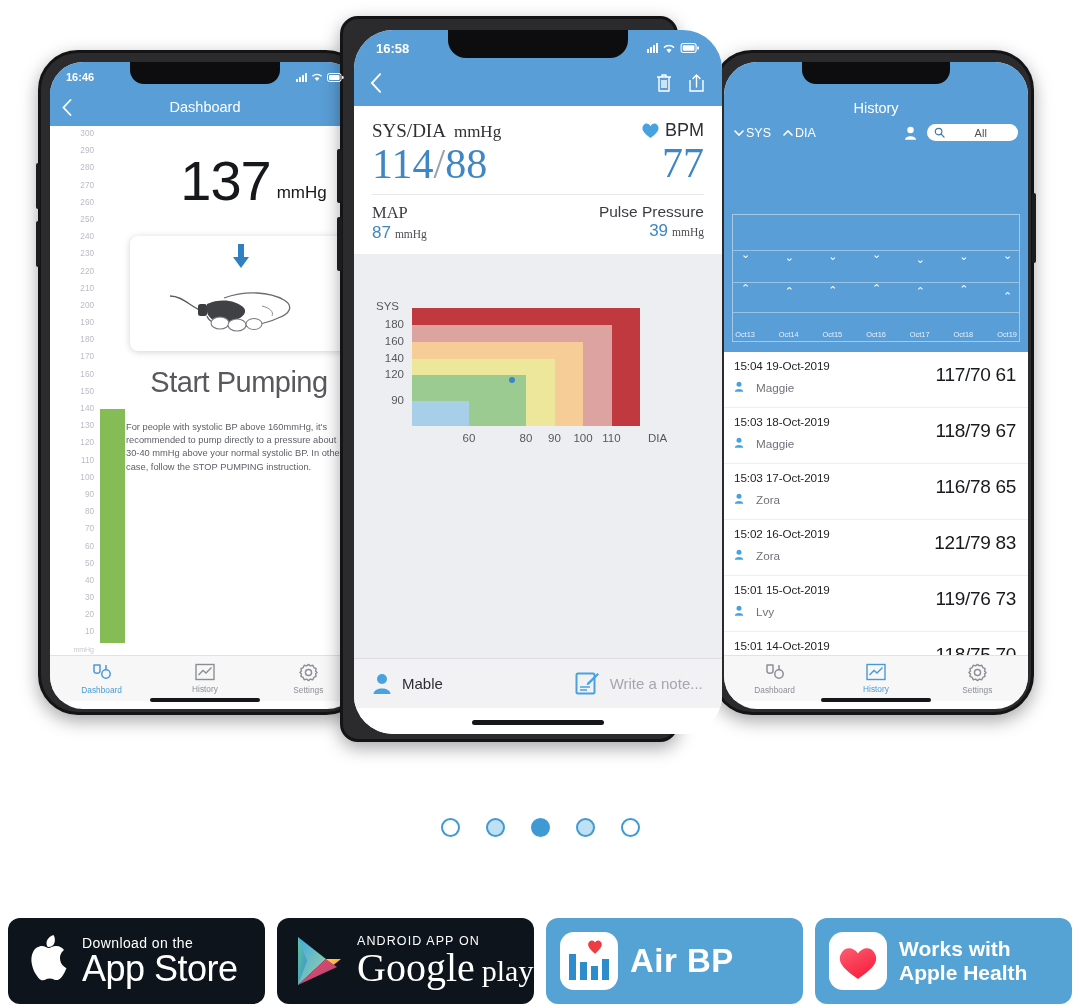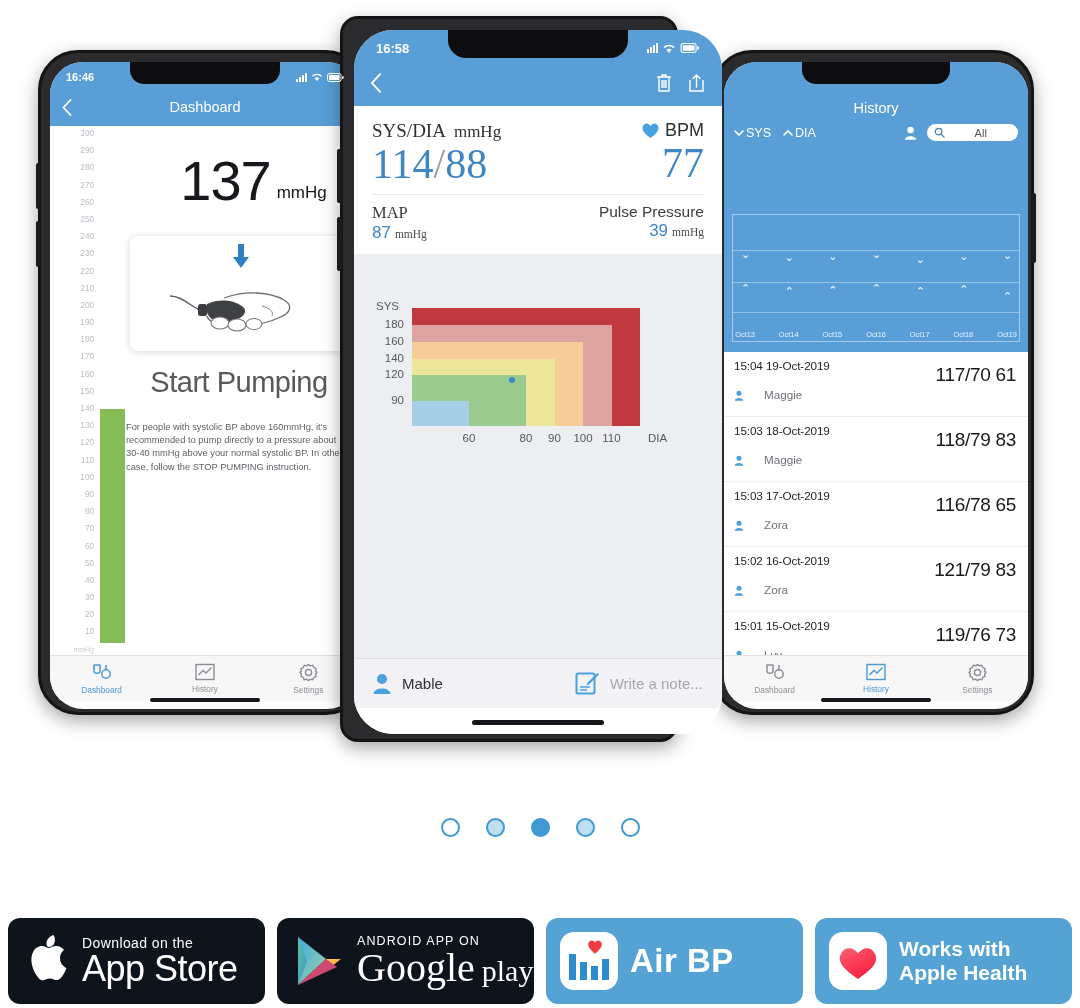--- a/index.html
+++ b/index.html
@@ -178,24 +178,24 @@
     flex:1; height: 17px; background:#fff; border-radius: 9px;
     display:flex; align-items:center; padding: 0 7px; gap: 5px; margin-left: 4px;
   }
   .searchpill .txt { flex:1; text-align:center; color:#4f5258; font-size: 11px; }
   .histchart { position:absolute; left: 8px; right: 8px; top: 152px; height: 128px; border:1px solid rgba(255,255,255,.45); }
   .hgrid { position:absolute; left:0; right:0; height:1px; background: rgba(255,255,255,.38); }
   .hmark { position:absolute; color:#fff; font-size: 11px; line-height:1; }
   .datelab { position:absolute; bottom: 2px; color:#e8f1fa; font-size: 7.4px; text-align:center; }
 
   .histlist { position:absolute; left:0; right:0; top: 290px; bottom: 54px; background:#fff; overflow:hidden; }
-  .hrow { height: 65px; padding: 7px 12px 0 10px; border-bottom: 1px solid #eceef0; display:flex; align-items:flex-start; }
+  .hrow { height: 56px; padding: 7px 12px 0 10px; border-bottom: 1px solid #eceef0; display:flex; align-items:flex-start; }
   .hrow .lft { flex:1; }
   .hdate { font-size: 11.7px; color:#1d1f22; letter-spacing:-.1px; }
-  .hname { font-size: 11.7px; color:#6f7278; display:flex; align-items:flex-end; gap:20px; margin-top: 16px; }
+  .hname { font-size: 11.7px; color:#6f7278; display:flex; align-items:flex-start; gap:12px; margin-top: 9px; }
   .hvals { font-size: 19px; color:#17191c; padding-top: 5px; letter-spacing:-.3px; }
 
   #phoneRight .tabbar, #phoneLeft .tabbar { height: 46px; bottom: 8px; }
   #phoneLeft .tab .tlabel, #phoneRight .tab .tlabel { font-size: 8.3px; margin-top: 3px; }
 
   
   .dots { position:absolute; left:0; right:0; top: 818px; display:flex; justify-content:center; gap: 26px; }
   .dot-o { width: 19px; height: 19px; border-radius:50%; border: 2px solid #3f9ad4; background: transparent; }
   .dot-o.half { background: #bfe0f2; }
   .dot-o.full { background: #3f9ad4; border-color:#3f9ad4; }
@@ -560,21 +560,21 @@
           <div class="lft">
             <div class="hdate">15:03 18-Oct-2019</div>
             <div class="hname">
               <svg width="10" height="11" viewBox="0 0 20 21">
                 <circle cx="10" cy="6" r="5" fill="#49a2e0"></circle>
                 <path d="M1.5 21 C1.5 13.5 18.5 13.5 18.5 21 Z" fill="#49a2e0"></path>
               </svg>
               <span>Maggie</span>
             </div>
           </div>
-          <div class="hvals">118/79 83</div>
+          <div class="hvals">118/79 67</div>
         </div>
         <div class="hrow">
           <div class="lft">
             <div class="hdate">15:03 17-Oct-2019</div>
             <div class="hname">
               <svg width="10" height="11" viewBox="0 0 20 21">
                 <circle cx="10" cy="6" r="5" fill="#49a2e0"></circle>
                 <path d="M1.5 21 C1.5 13.5 18.5 13.5 18.5 21 Z" fill="#49a2e0"></path>
               </svg>
               <span>Zora</span>

